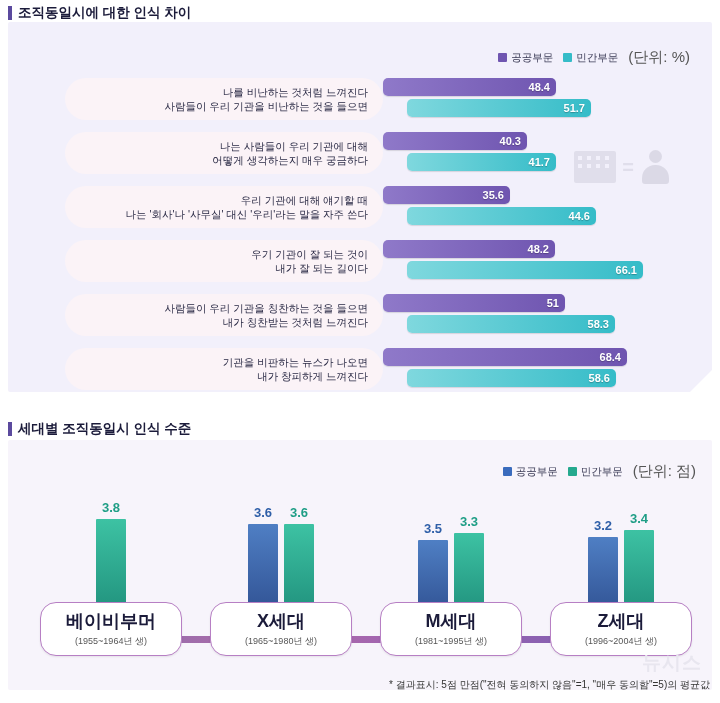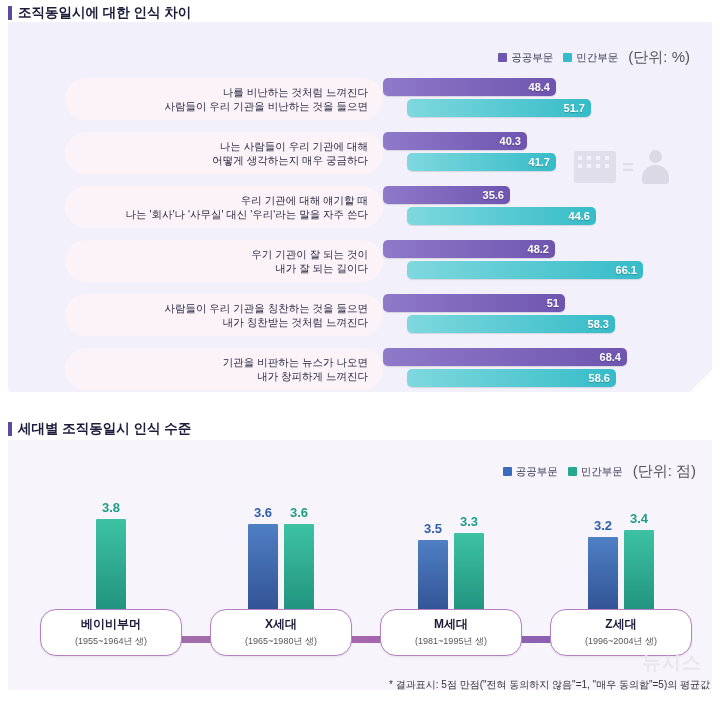--- a/index.html
+++ b/index.html
@@ -117,21 +117,21 @@
   .b2.pub{background:linear-gradient(180deg,#4f7fc4,#2f5091);}
   .b2.pri{background:linear-gradient(180deg,#3dc2a3,#1f8f7b);}
 
   .gencap{
     position:absolute;left:50%;transform:translateX(-50%);
     bottom:34px;width:136px;
     background:#ffffff;border:1.5px solid #b77fc4;border-radius:16px;
     text-align:center;padding:6px 2px 7px;
     box-shadow:0 1px 2px rgba(0,0,0,.08);
   }
-  .gen-name{font-size:12px;font-weight:bold;color:#1b1b3a;}
+  .gen-name{font-size:18px;font-weight:bold;color:#1b1b3a;}
   .gen-sub{font-size:9px;color:#555;margin-top:2px;}
 
   .footnote{
     position:absolute;right:10px;top:692px;
     font-size:10px;color:#333;
     transform:translateY(-100%);
   }
   .newsis{
     position:absolute;right:18px;top:650px;
     font-size:19px;font-weight:bold;color:#e8e6ef;letter-spacing:1px;

